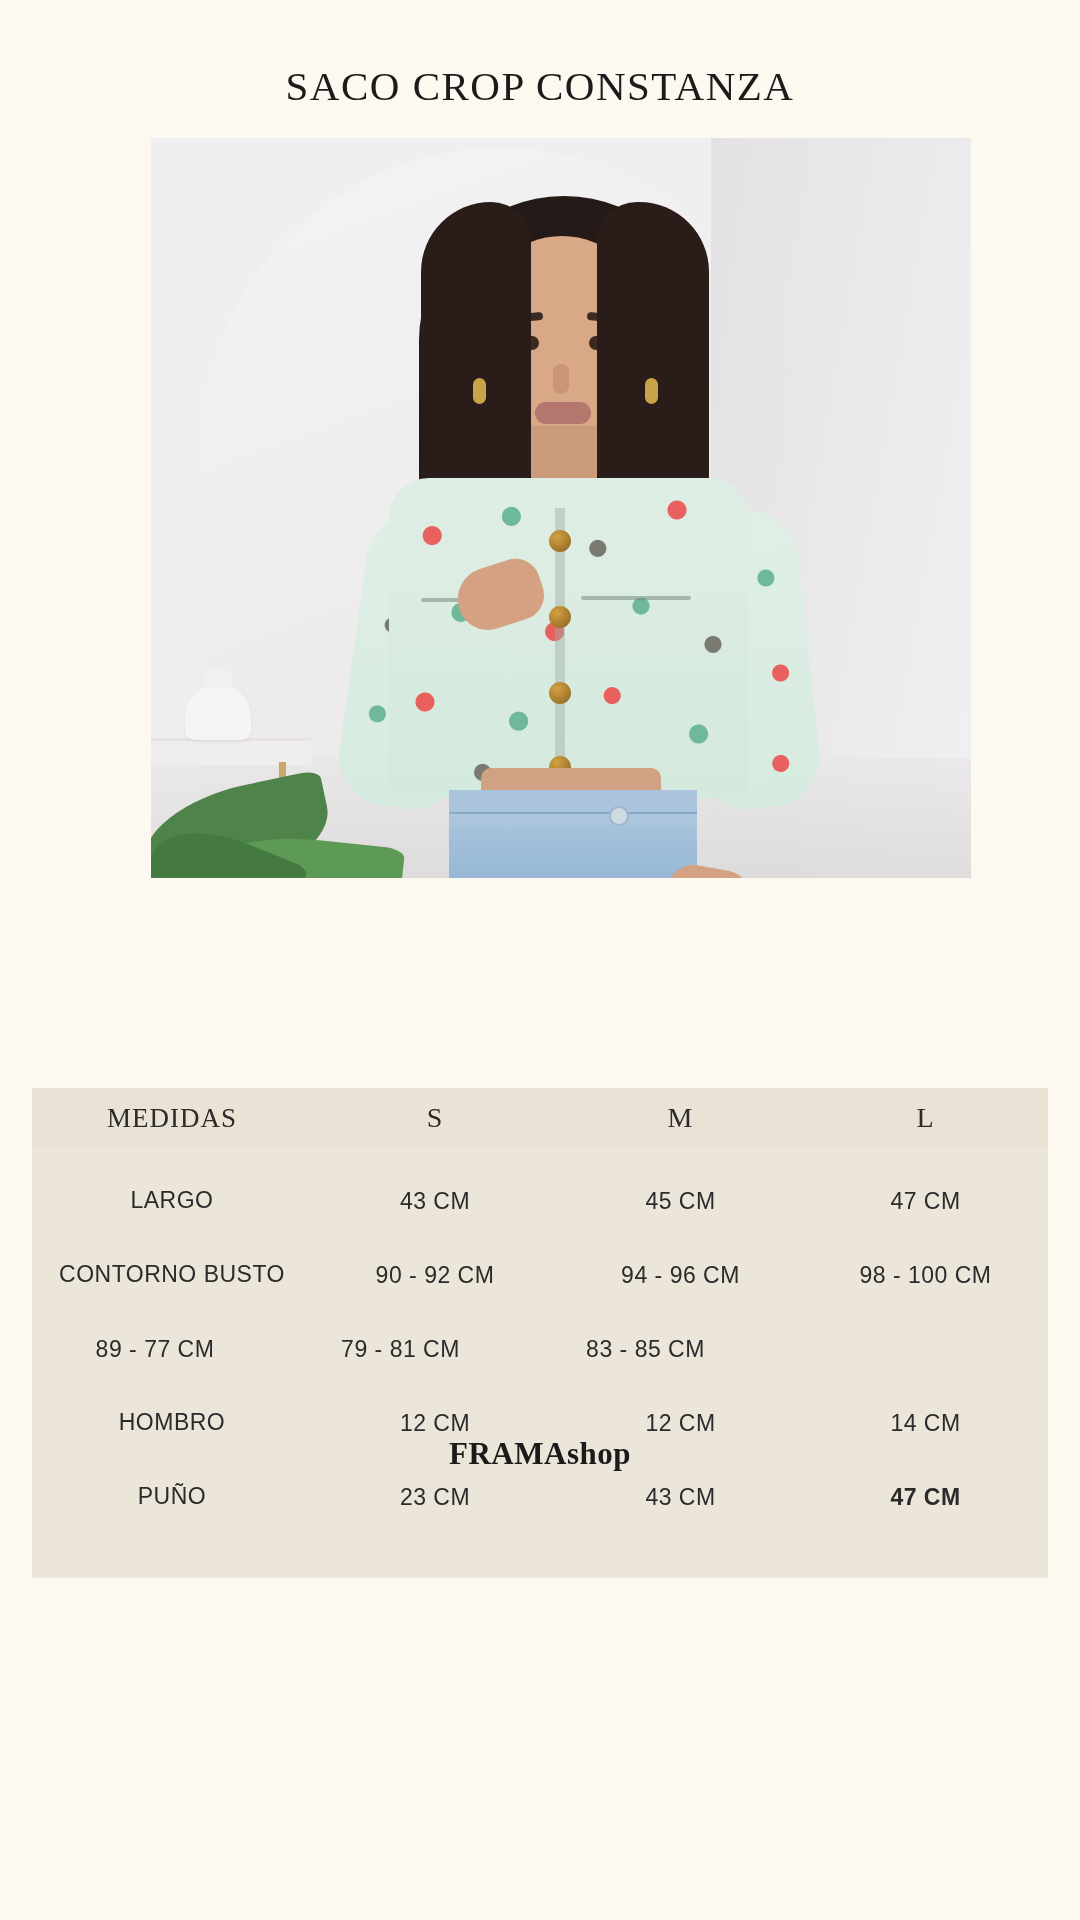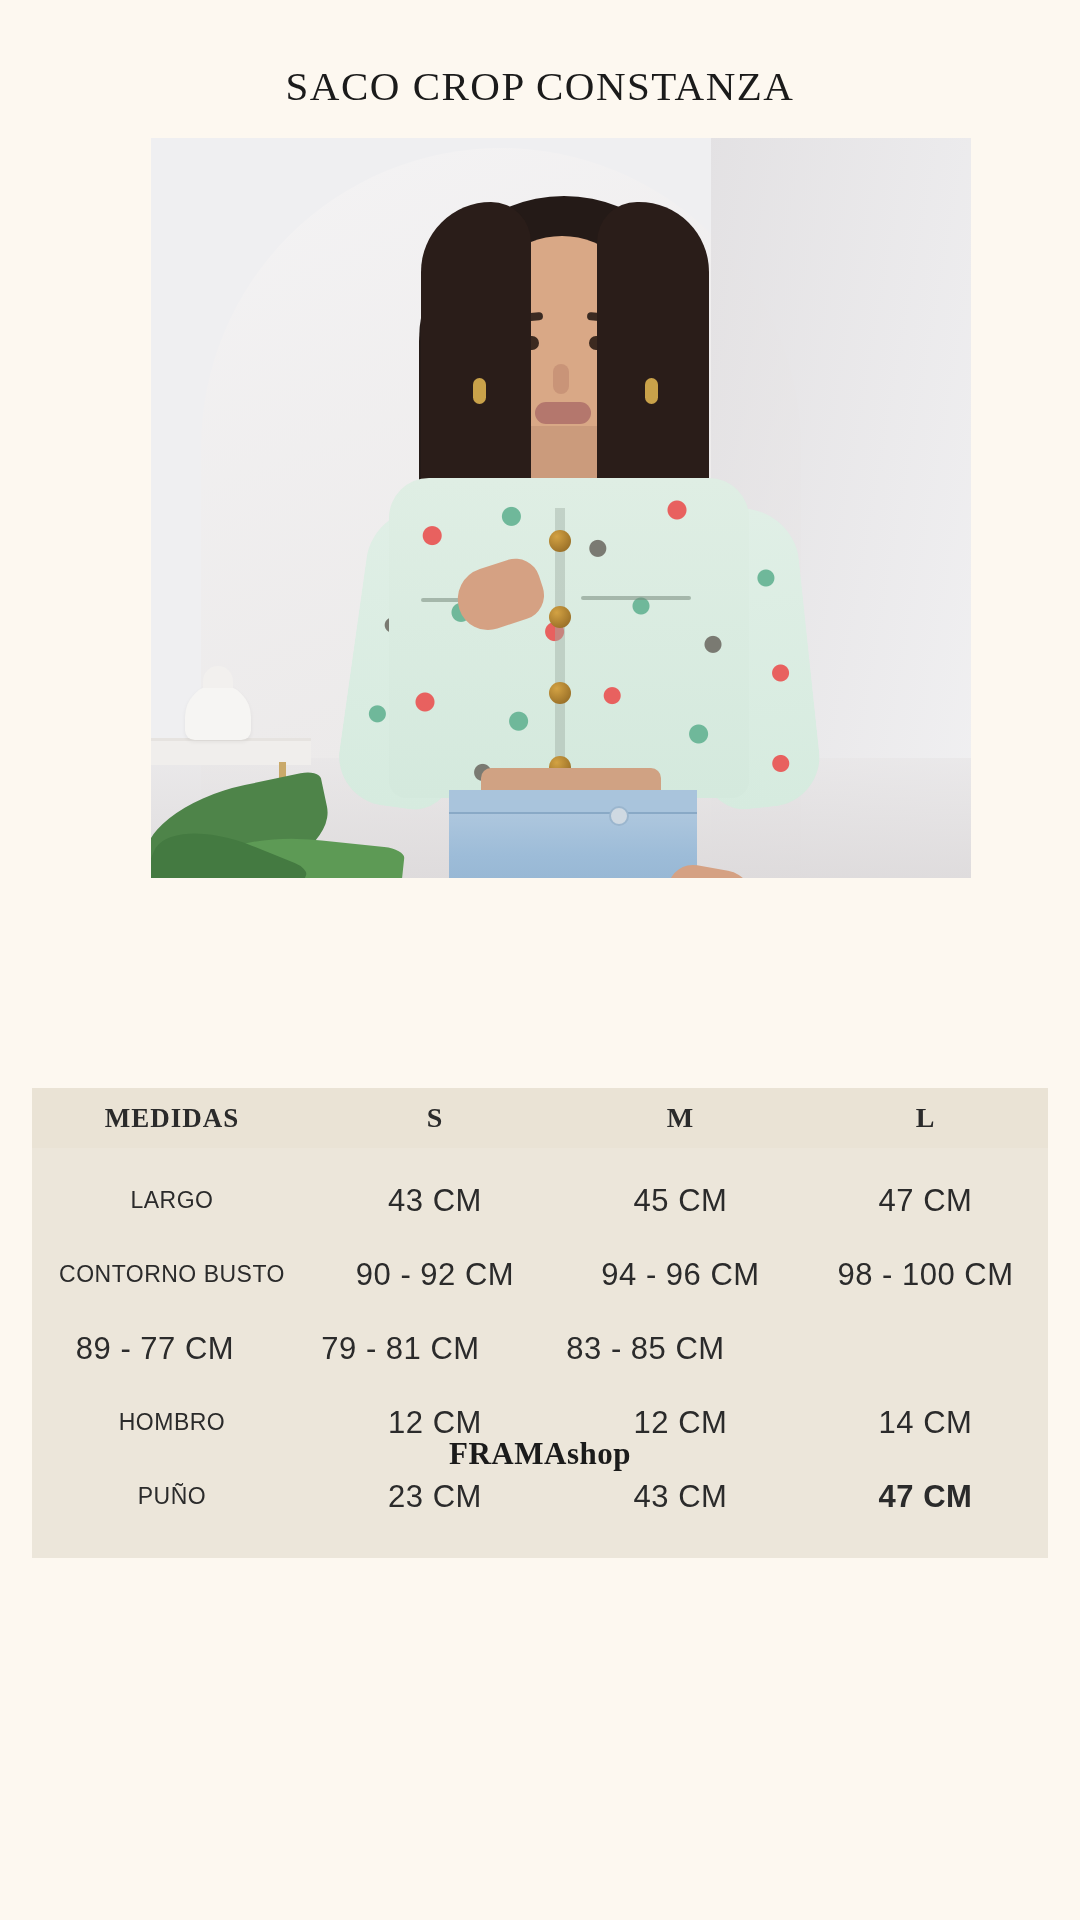--- a/index.html
+++ b/index.html
@@ -294,41 +294,41 @@
   }
   .thead {
     display: flex;
     background: #eae3d5;
     height: 60px;
     align-items: center;
   }
   .tbody {
     background: #ece6da;
     padding-top: 16px;
-    padding-bottom: 24px;
+    padding-bottom: 44px;
   }
   .trow {
     display: flex;
     align-items: center;
     min-height: 74px;
   }
   .cell {
     text-align: center;
     color: #2b2b2b;
-    font-size: 31px;
+    font-size: 23px;
     letter-spacing: 0.5px;
   }
   .c0 { width: 280px; }
   .c1 { width: 246px; }
   .c2 { width: 245px; }
   .c3 { width: 245px; }
 
   .thead .cell {
     font-family: "Liberation Serif", serif;
-    font-weight: bold;
+    font-weight: normal;
     font-size: 28px;
     letter-spacing: 1px;
   }
   .thead .c0 { font-size: 27px; }
   .label-cell {
     font-size: 23px;
     line-height: 1.35;
   }
   .bold { font-weight: bold; }
 

